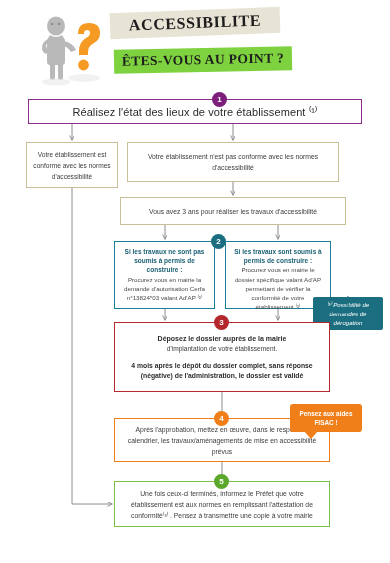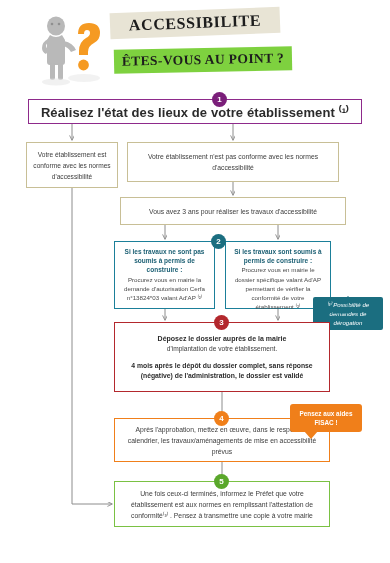--- a/index.html
+++ b/index.html
@@ -95,22 +95,22 @@
   .n-teal   { border: 1.4px solid #1b7f99; }
   .n-red    { border: 1.4px solid #b3282d; }
   .n-orange { border: 1.6px solid #f07f1a; }
   .n-green  { border: 1.6px solid #7ac143; }
 
   
   #node-etat-lieux {
     left: 28px; top: 99px; width: 334px; height: 25px;
   }
   #node-etat-lieux .title {
-    font-size: 13px;
-    font-weight: bold;
+    font-size: 11px;
+    font-weight: normal;
     color: #2b2b2b;
     letter-spacing: 0.1px;
   }
 
   #node-conforme {
     left: 26px; top: 142px; width: 92px; height: 46px;
   }
   #node-conforme .txt { font-size: 6.6px; line-height: 11px; color: #3d3d3d; }
 
   #node-non-conforme {

